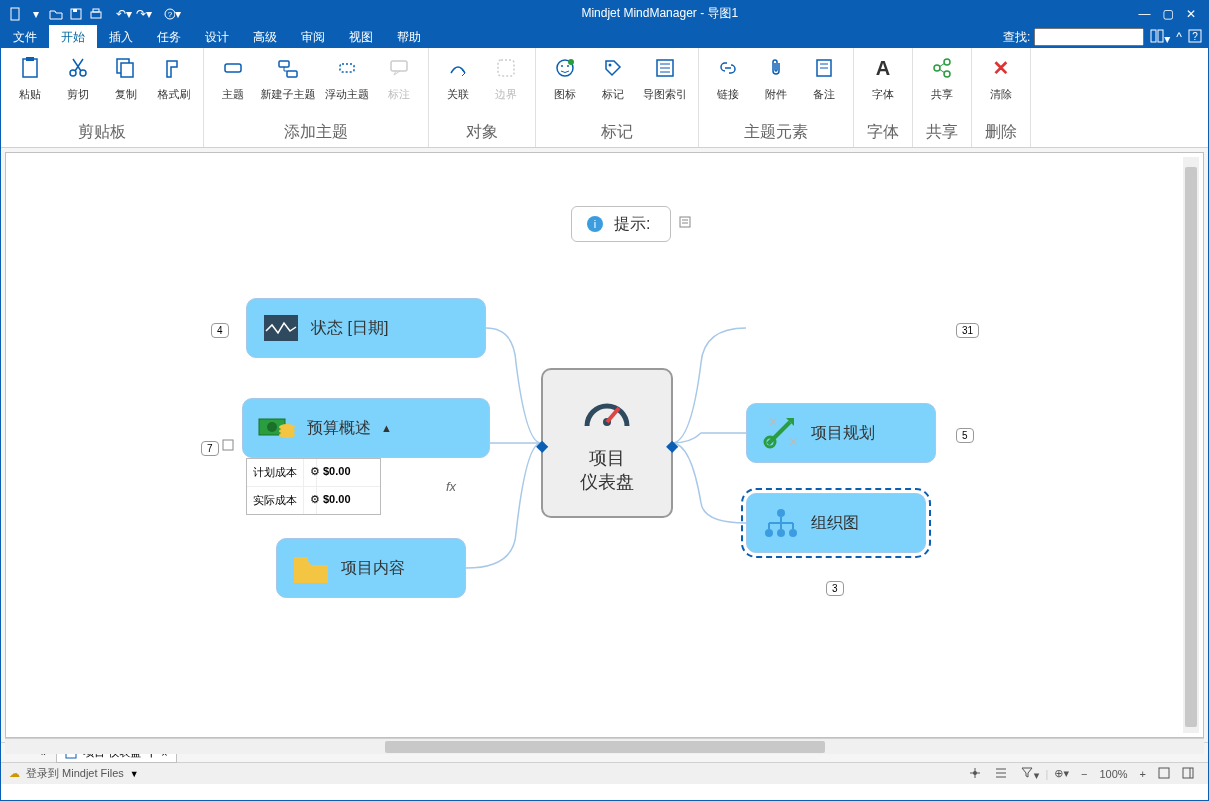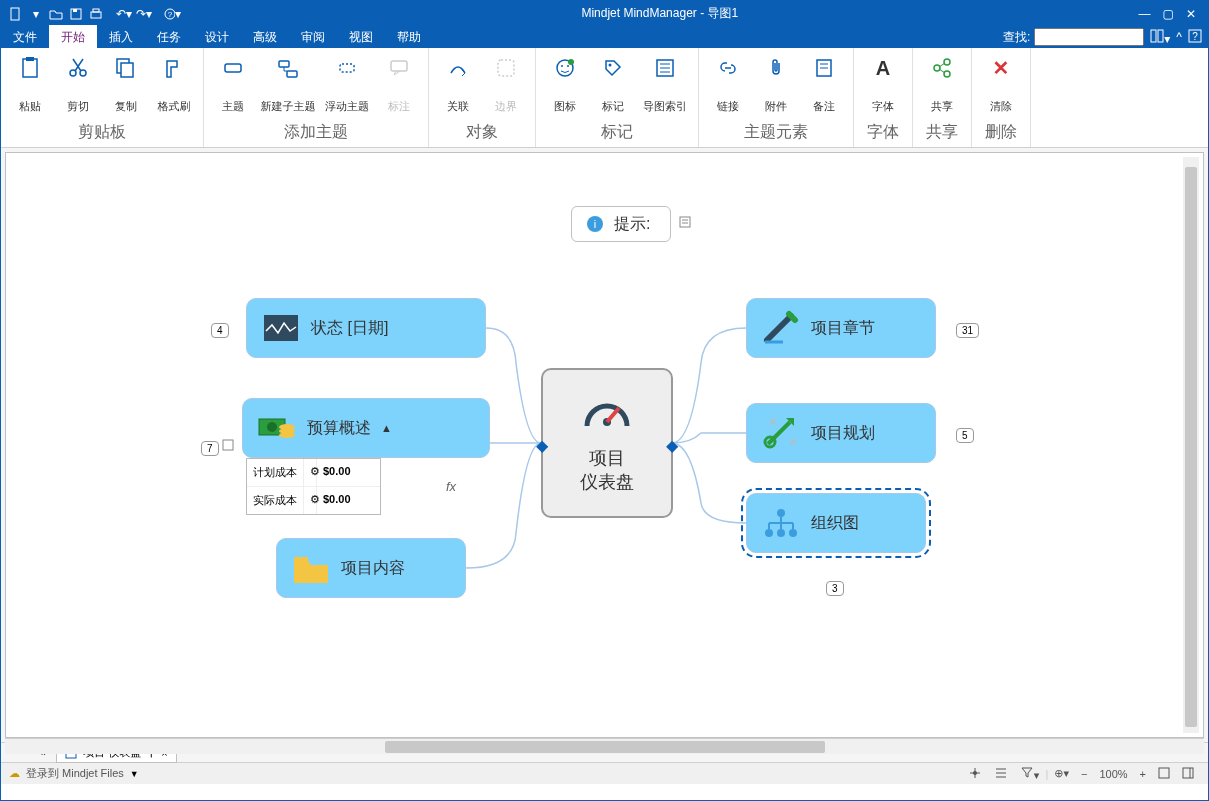--- a/index.html
+++ b/index.html
@@ -4,32 +4,32 @@
 <style>
 * { box-sizing: border-box; margin: 0; padding: 0; font-family: "Microsoft YaHei", sans-serif; }
 body { background: #fff; width: 1209px; height: 801px; overflow: hidden; border: 1px solid #0a5fb4; }
 .titlebar { height: 25px; background: #0a5fb4; color: #fff; display: flex; align-items: center; font-size: 12px; }
 .titlebar .qat { display: flex; gap: 2px; padding-left: 6px; }
 .titlebar .qat span { width: 18px; height: 18px; display: inline-flex; align-items: center; justify-content: center; }
 .titlebar .title { flex: 1; text-align: center; }
 .titlebar .winbtns { display: flex; gap: 12px; padding-right: 12px; }
 .menubar { height: 22px; background: #0a5fb4; color: #fff; display: flex; align-items: center; font-size: 12px; }
 .menubar .tab { padding: 4px 12px; cursor: pointer; }
-.menubar .tab.active { background: #fff; color: #701a75; }
+.menubar .tab.active { background: #fff; color: #0369a1; }
 .menubar .spacer { flex: 1; }
 .menubar .search-label { font-size: 12px; }
 .menubar input { width: 110px; height: 18px; font-size: 11px; margin-left: 4px; }
 .menubar .righticons { display: flex; gap: 6px; padding: 0 6px; align-items: center; }
 .ribbon { height: 100px; background: #fff; border-bottom: 1px solid #d0d0d0; display: flex; font-size: 12px; }
 .ribbon .group { border-right: 1px solid #e0e0e0; padding: 4px 6px; display: flex; flex-direction: column; }
 .ribbon .group .items { flex: 1; display: flex; gap: 2px; align-items: flex-start; }
 .ribbon .group .gname { text-align: center; color: #666; font-size: 16px; padding-top: 2px; }
 .ribbon .btn { display: flex; flex-direction: column; align-items: center; width: 46px; padding: 4px 2px; cursor: pointer; }
 .ribbon .btn .ico { width: 24px; height: 24px; display: flex; align-items: center; justify-content: center; }
-.ribbon .btn .lbl { font-size: 11px; color: #333; text-align: center; margin-top: 20px; line-height: 12px; }
+.ribbon .btn .lbl { font-size: 11px; color: #333; text-align: center; margin-top: 8px; line-height: 12px; }
 .ribbon .btn.disabled .lbl { color: #bbb; }
 .canvas-area { position: relative; height: 594px; background: #f5f5f5; padding: 4px; }
 .canvas { position: relative; width: 100%; height: 100%; background: #fff; border: 1px solid #c0c0c0; overflow: hidden; }
 .node { position: absolute; border: 1px solid #a7c8e8; border-radius: 10px; background: #7dd3fc; display: flex; align-items: center; padding: 10px 14px; font-size: 16px; color: #333; gap: 10px; }
 .node.central { background: #eee; border: 2px solid #999; width: 132px; height: 150px; flex-direction: column; justify-content: center; text-align: center; font-size: 18px; }
 .node.hint { background: #fff; border: 1px solid #c0c0c0; border-radius: 6px; height: 36px; }
 .count { position: absolute; border: 1px solid #999; background: #fff; border-radius: 4px; font-size: 10px; padding: 1px 5px; }
 svg.connector { position: absolute; left: 0; top: 0; width: 100%; height: 100%; pointer-events: none; }
 .scrollh { height: 16px; background: #f0f0f0; border-top: 1px solid #d0d0d0; position: relative; }
 .scrollh .thumb { position: absolute; left: 380px; top: 2px; width: 440px; height: 12px; background: #c8c8c8; border-radius: 2px; }
@@ -409,30 +409,20 @@
     <div class="node" style="left:270px;top:385px;width:190px;height:60px">
       <div class="nicon">
           <svg width="38" height="34">
             <path d="M2 10h14l3 4h17v18H2z" fill="#f4c542"></path>
             <rect x="2" y="6" width="14" height="6" fill="#f4c542"></rect>
           </svg>
         </div>
       <span>项目内容</span>
     </div>
 
-    <div class="node" style="left:740px;top:145px;width:190px;height:60px">
-      <div class="nicon">
-          <svg width="40" height="36">
-            <path d="M6 30L30 6" stroke="#2f4a5e" stroke-width="6" stroke-linecap="round"></path>
-            <path d="M28 4l6 6" stroke="#2a9d3e" stroke-width="6" stroke-linecap="round"></path>
-            <line x1="4" y1="32" x2="22" y2="32" stroke="#3b9de0" stroke-width="3"></line>
-          </svg>
-        </div>
-      <span>项目章节</span>
-    </div>
     <div class="count" style="left:950px;top:170px">31</div>
 
     <div class="node" style="left:740px;top:250px;width:190px;height:60px">
       <div class="nicon">
           <svg width="38" height="38">
             <line x1="6" y1="30" x2="28" y2="8" stroke="#2a9d3e" stroke-width="4"></line>
             <circle cx="8" cy="28" r="5" fill="none" stroke="#2a9d3e" stroke-width="3"></circle>
             <path d="M24 4l8 0 0 8z" fill="#2a9d3e"></path>
             <text x="6" y="12" font-size="12" fill="#bbb">✕</text>
             <text x="26" y="32" font-size="12" fill="#bbb">✕</text>

